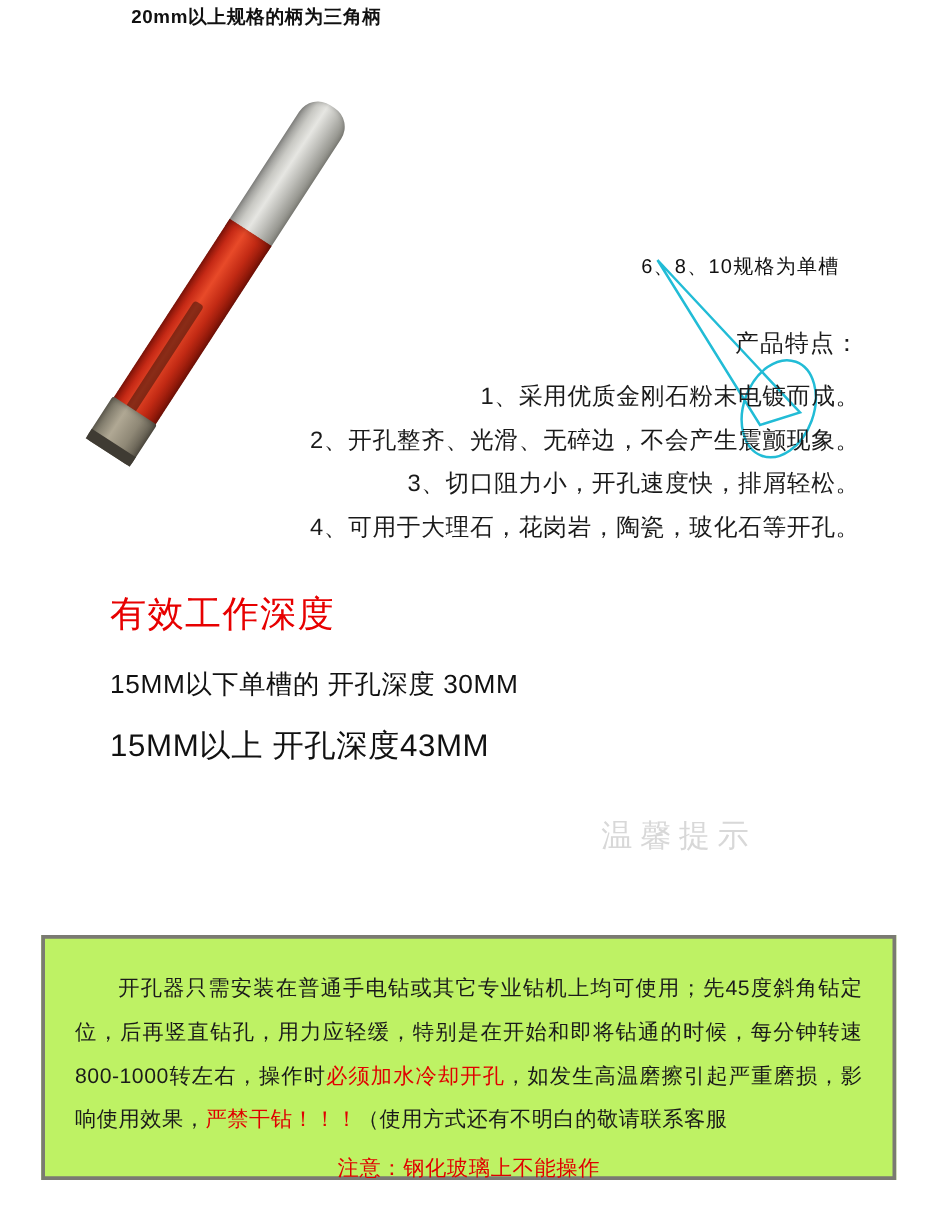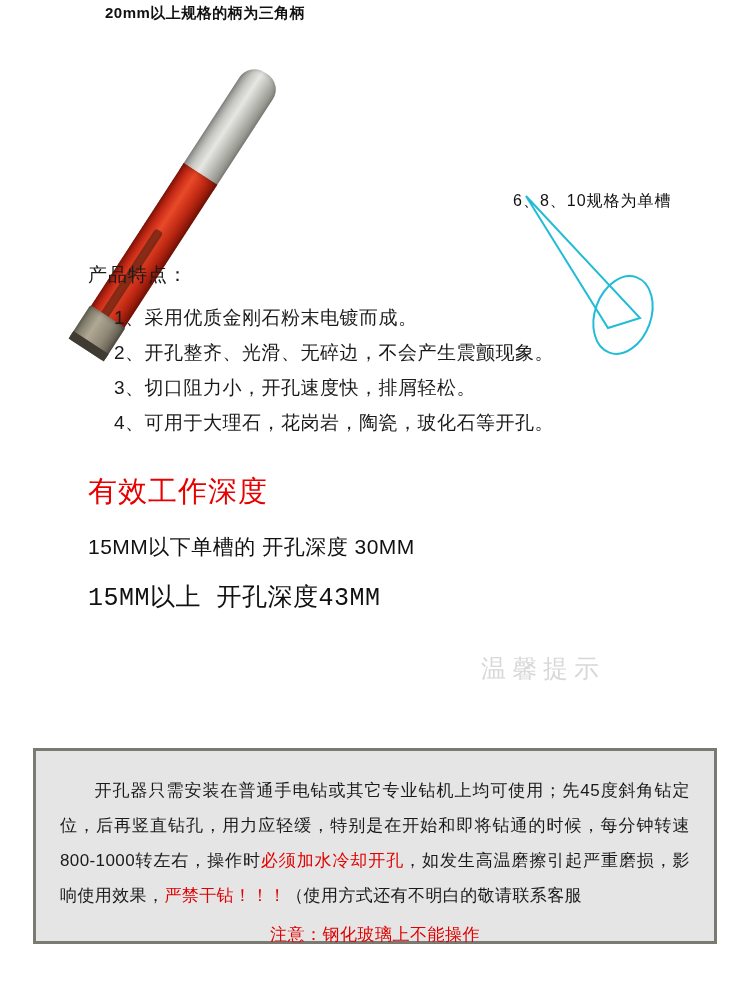--- a/index.html
+++ b/index.html
@@ -28,21 +28,21 @@
     font-size: 15px;
     font-weight: bold;
     color: #111111;
     letter-spacing: 0.5px;
   }
 
   
   .drill-wrap {
     position: absolute;
     left: 0;
-    top: 28px;
+    top: 40px;
     width: 684px;
     height: 300px;
   }
   .drill {
     position: absolute;
     left: 235px;
     top: 42px;
     width: 420px;
     height: 260px;
     transform: rotate(33deg);
@@ -112,20 +112,21 @@
     letter-spacing: 1px;
   }
 
   
   .features {
     position: absolute;
     left: 88px;
     top: 262px;
     width: 600px;
     color: #1a1a1a;
+    text-align: right;
   }
   .features .f-title {
     font-size: 19px;
     margin-bottom: 12px;
     letter-spacing: 1px;
   }
   .features .f-item {
     font-size: 19px;
     line-height: 35px;
     letter-spacing: 0.5px;
@@ -150,21 +151,20 @@
     color: #111111;
     letter-spacing: 0.5px;
   }
   .depth-line2 {
     position: absolute;
     left: 88px;
     top: 580px;
     font-size: 25px;
     color: #111111;
     letter-spacing: 0.5px;
-    font-family: Liberation Mono, monospace;
   }
 
   
   .tips-heading {
     position: absolute;
     left: 0;
     top: 652px;
     width: 605px;
     text-align: right;
     font-size: 25px;
@@ -174,21 +174,21 @@
 
   
   .warn-box {
     position: absolute;
     left: 33px;
     top: 748px;
     width: 684px;
     height: 196px;
     border: 3px solid #7a7a72;
     box-sizing: border-box;
-    background: #e5e5e5;
+    background: #bef264;
   }
   .warn-inner {
     padding: 22px 24px 0 24px;
     font-size: 17px;
     line-height: 35px;
     color: #1a1a1a;
     text-align: justify;
     letter-spacing: 0.4px;
   }
   .warn-inner .indent {

